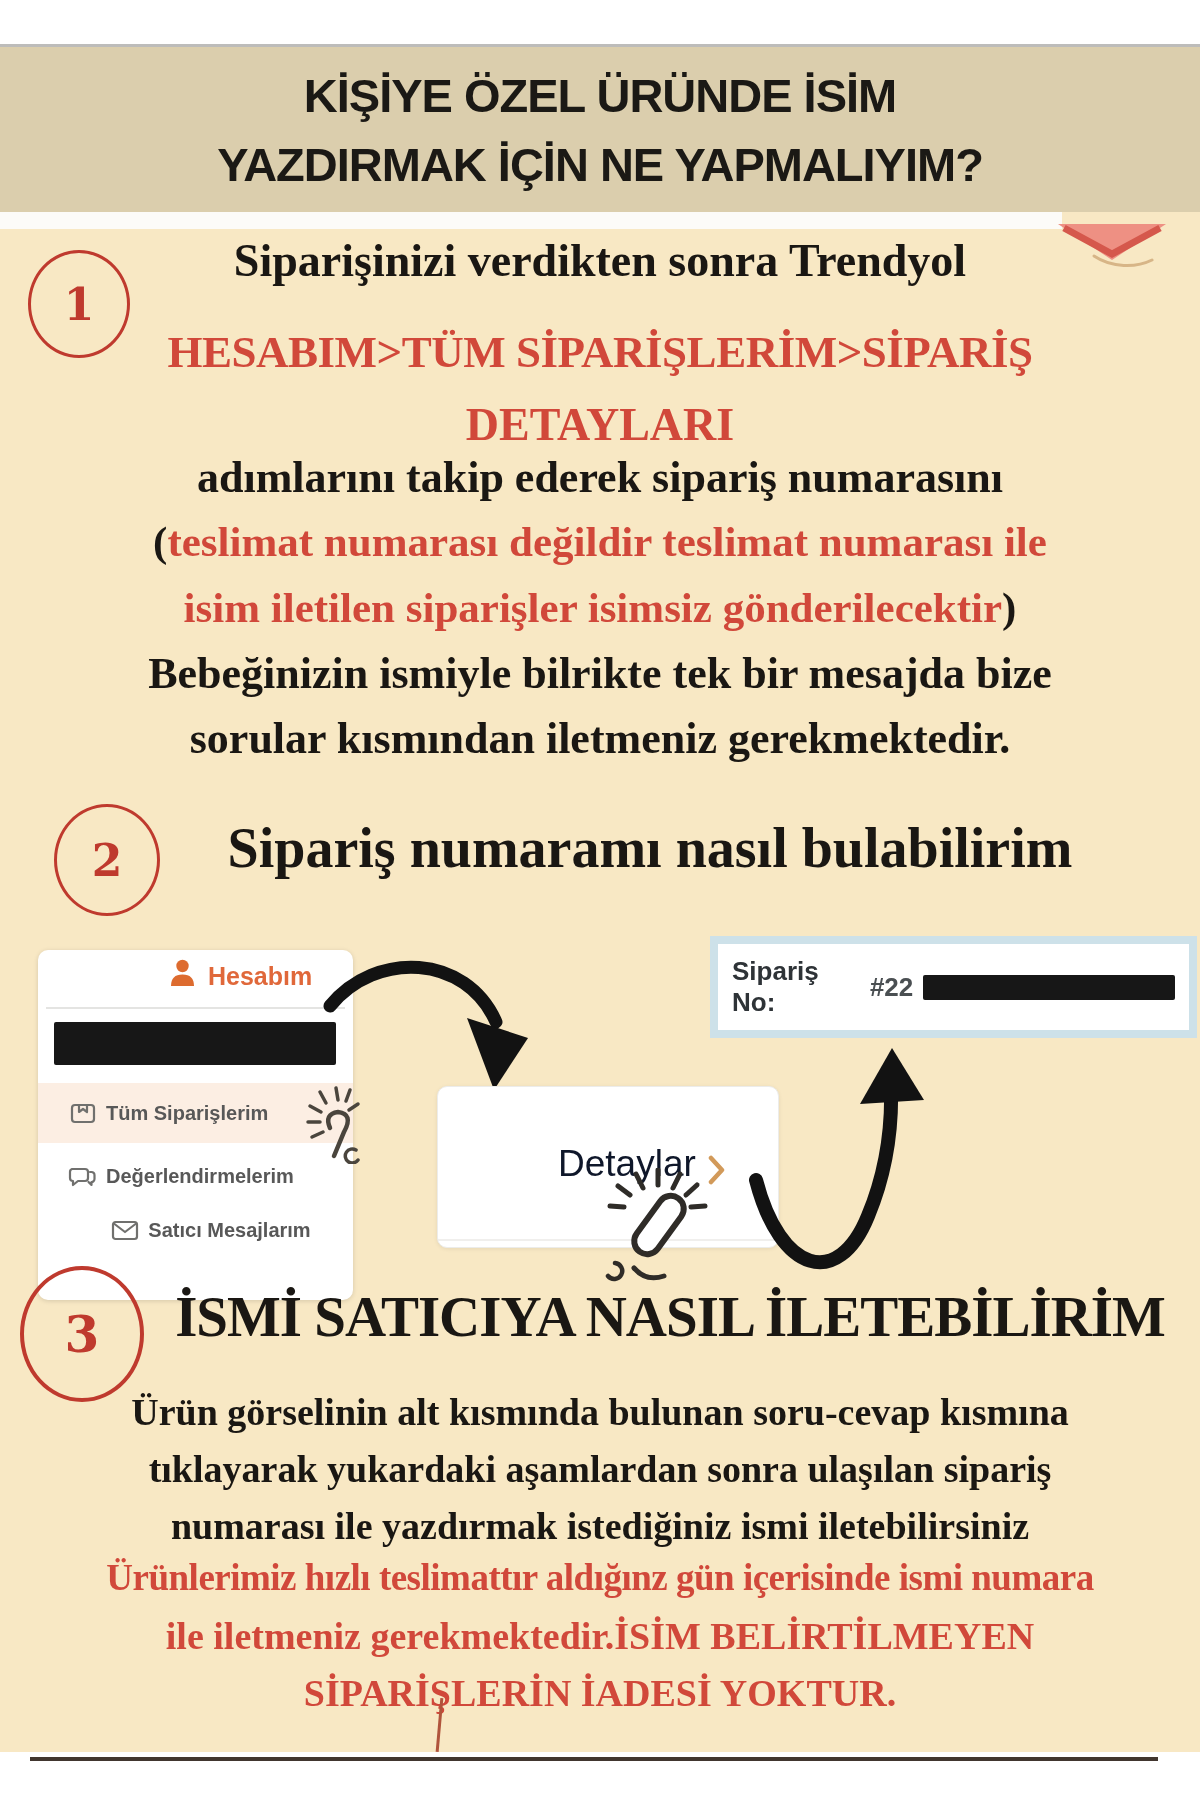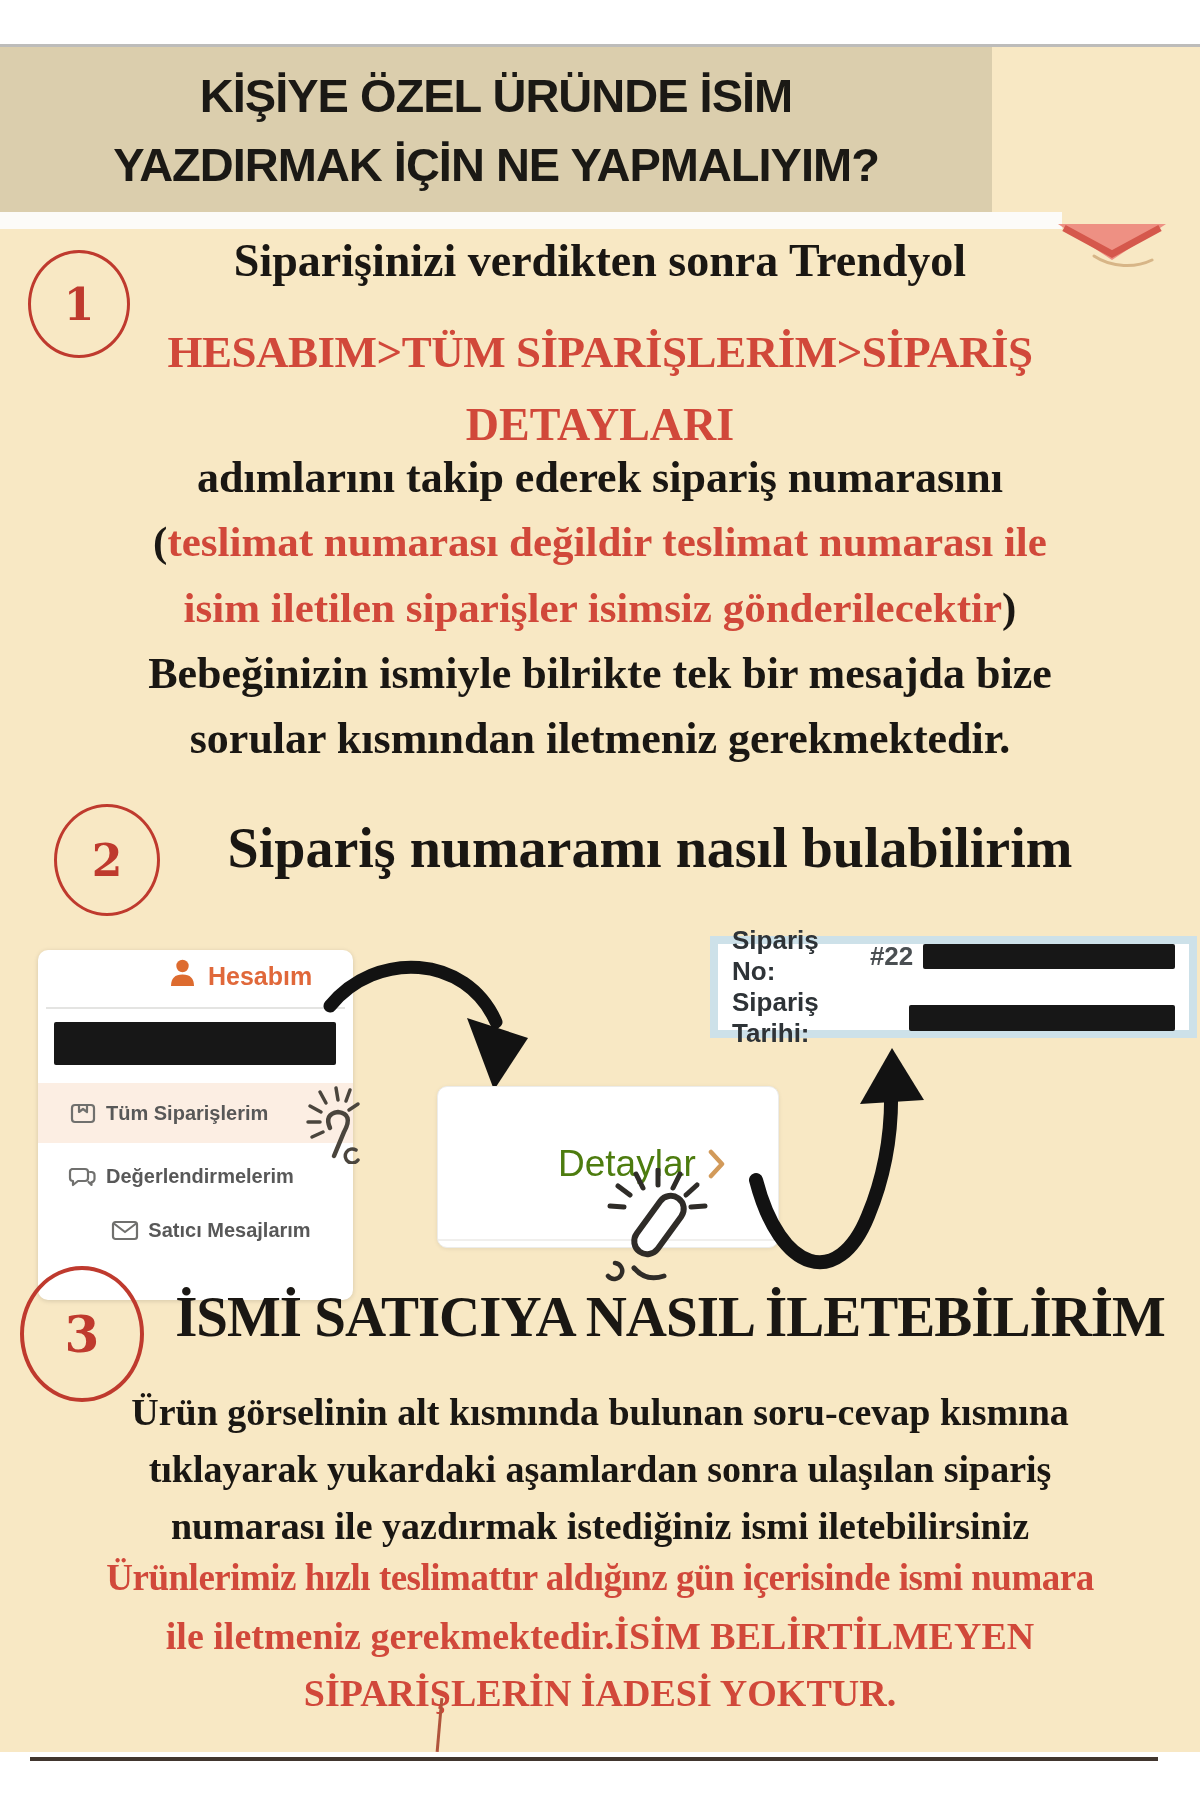--- a/index.html
+++ b/index.html
@@ -23,21 +23,21 @@
                 border-radius:10px;border:1px solid #ececea;box-shadow:0 1px 4px rgba(0,0,0,.08);}
 </style>
 </head>
 <body>
 
 <div class="canvas">
 
   <div class="abs" style="left:0;top:0;width:1200px;height:44px;background:#ffffff;"></div>
   <div class="abs" style="left:0;top:44px;width:1200px;height:3px;background:#bdbcba;"></div>
 
-  <div class="abs" style="left:0;top:47px;width:992px;height:165px;background:#dbcead;display:flex;flex-direction:column;align-items:center;justify-content:center;gap:14px;">
+  <div class="abs" style="left:0;top:47px;width:1200px;height:165px;background:#dbcead;display:flex;flex-direction:column;align-items:center;justify-content:center;gap:14px;">
     <div style="font-weight:700;font-size:47px;letter-spacing:-1px;color:#1b1915;white-space:nowrap;">KİŞİYE ÖZEL ÜRÜNDE İSİM</div>
     <div style="font-weight:700;font-size:47px;letter-spacing:-1px;color:#1b1915;white-space:nowrap;">YAZDIRMAK İÇİN NE YAPMALIYIM?</div>
   </div>
 
   <div class="abs" style="left:0;top:212px;width:1062px;height:17px;background:#fcfbf8;"></div>
 
   <svg class="abs" style="left:1056px;top:224px;" width="112" height="40" viewBox="0 0 112 40">
     <polygon points="2,0 110,0 56,36" fill="#ee9083"></polygon>
     <path d="M8,4 L56,30 L104,4" stroke="#d5584c" stroke-width="7" fill="none"></path>
   </svg>
@@ -128,21 +128,21 @@
     <path d="M 24,46 q -6,-14 8,-16 q 16,2 6,20 l -10,24" fill="none" stroke="#4a453d" stroke-width="4.5" stroke-linecap="round"></path>
     <path d="M 50,68 a 7,7 0 1 0 2,10" fill="none" stroke="#4a453d" stroke-width="3.5" stroke-linecap="round"></path>
   </svg>
 
   <svg class="abs" style="left:318px;top:938px;" width="230" height="160" viewBox="0 0 230 160">
     <path d="M 12,68 C 58,12 148,16 178,84" fill="none" stroke="#121212" stroke-width="13" stroke-linecap="round"></path>
     <polygon points="149,80 210,100 176,152" fill="#121212"></polygon>
   </svg>
 
   <div class="detaylar-box">
-    <div class="abs" style="left:120px;top:56px;display:flex;align-items:center;gap:12px;font-size:37px;color:#4d7c0f;">
+    <div class="abs" style="left:120px;top:56px;display:flex;align-items:flex-end;gap:12px;font-size:37px;color:#0f172a;">
       <span>Detaylar</span>
       <svg width="18" height="30" viewBox="0 0 18 30" fill="none" stroke="#d29a5a" stroke-width="4.5" stroke-linecap="round" stroke-linejoin="round">
         <path d="M3,3 L14,15 L3,27"></path>
       </svg>
     </div>
     <div class="abs" style="left:0;top:152px;width:100%;height:2px;background:#f0efed;"></div>
   </div>
 
   <svg class="abs" style="left:596px;top:1168px;" width="130" height="125" viewBox="0 0 130 125">
     <g stroke="#2f2c28" stroke-width="5" stroke-linecap="round">
@@ -164,24 +164,20 @@
     <polygon points="118,66 182,62 150,10" fill="#121212"></polygon>
   </svg>
 
   <div class="abs" style="left:710px;top:936px;width:487px;height:102px;background:#cde1e9;padding:8px;box-sizing:border-box;">
     <div style="background:#ffffff;width:100%;height:100%;box-sizing:border-box;padding:8px 14px;display:flex;flex-direction:column;justify-content:center;">
       <div class="order-row">
         <span>Sipariş No:</span>
         <span style="color:#4a4f52;">#22</span>
         <div class="redact" style="width:266px;height:25px;margin-left:2px;"></div>
       </div>
-      <div class="order-row">
-        <span>Sipariş Tarihi:</span>
-        <div class="redact" style="width:270px;height:26px;"></div>
-      </div>
     </div>
   </div>
 
   <div class="num-circle" style="left:20px;top:1266px;width:116px;height:128px;font-size:50px;border-width:4px;">
     <span>3</span>
   </div>
   <div class="abs serif black" style="left:145px;top:1284px;width:1050px;text-align:center;font-size:57px;letter-spacing:-1px;white-space:nowrap;">
     <span>İSMİ SATICIYA NASIL İLETEBİLİRİM</span>
   </div>
 

